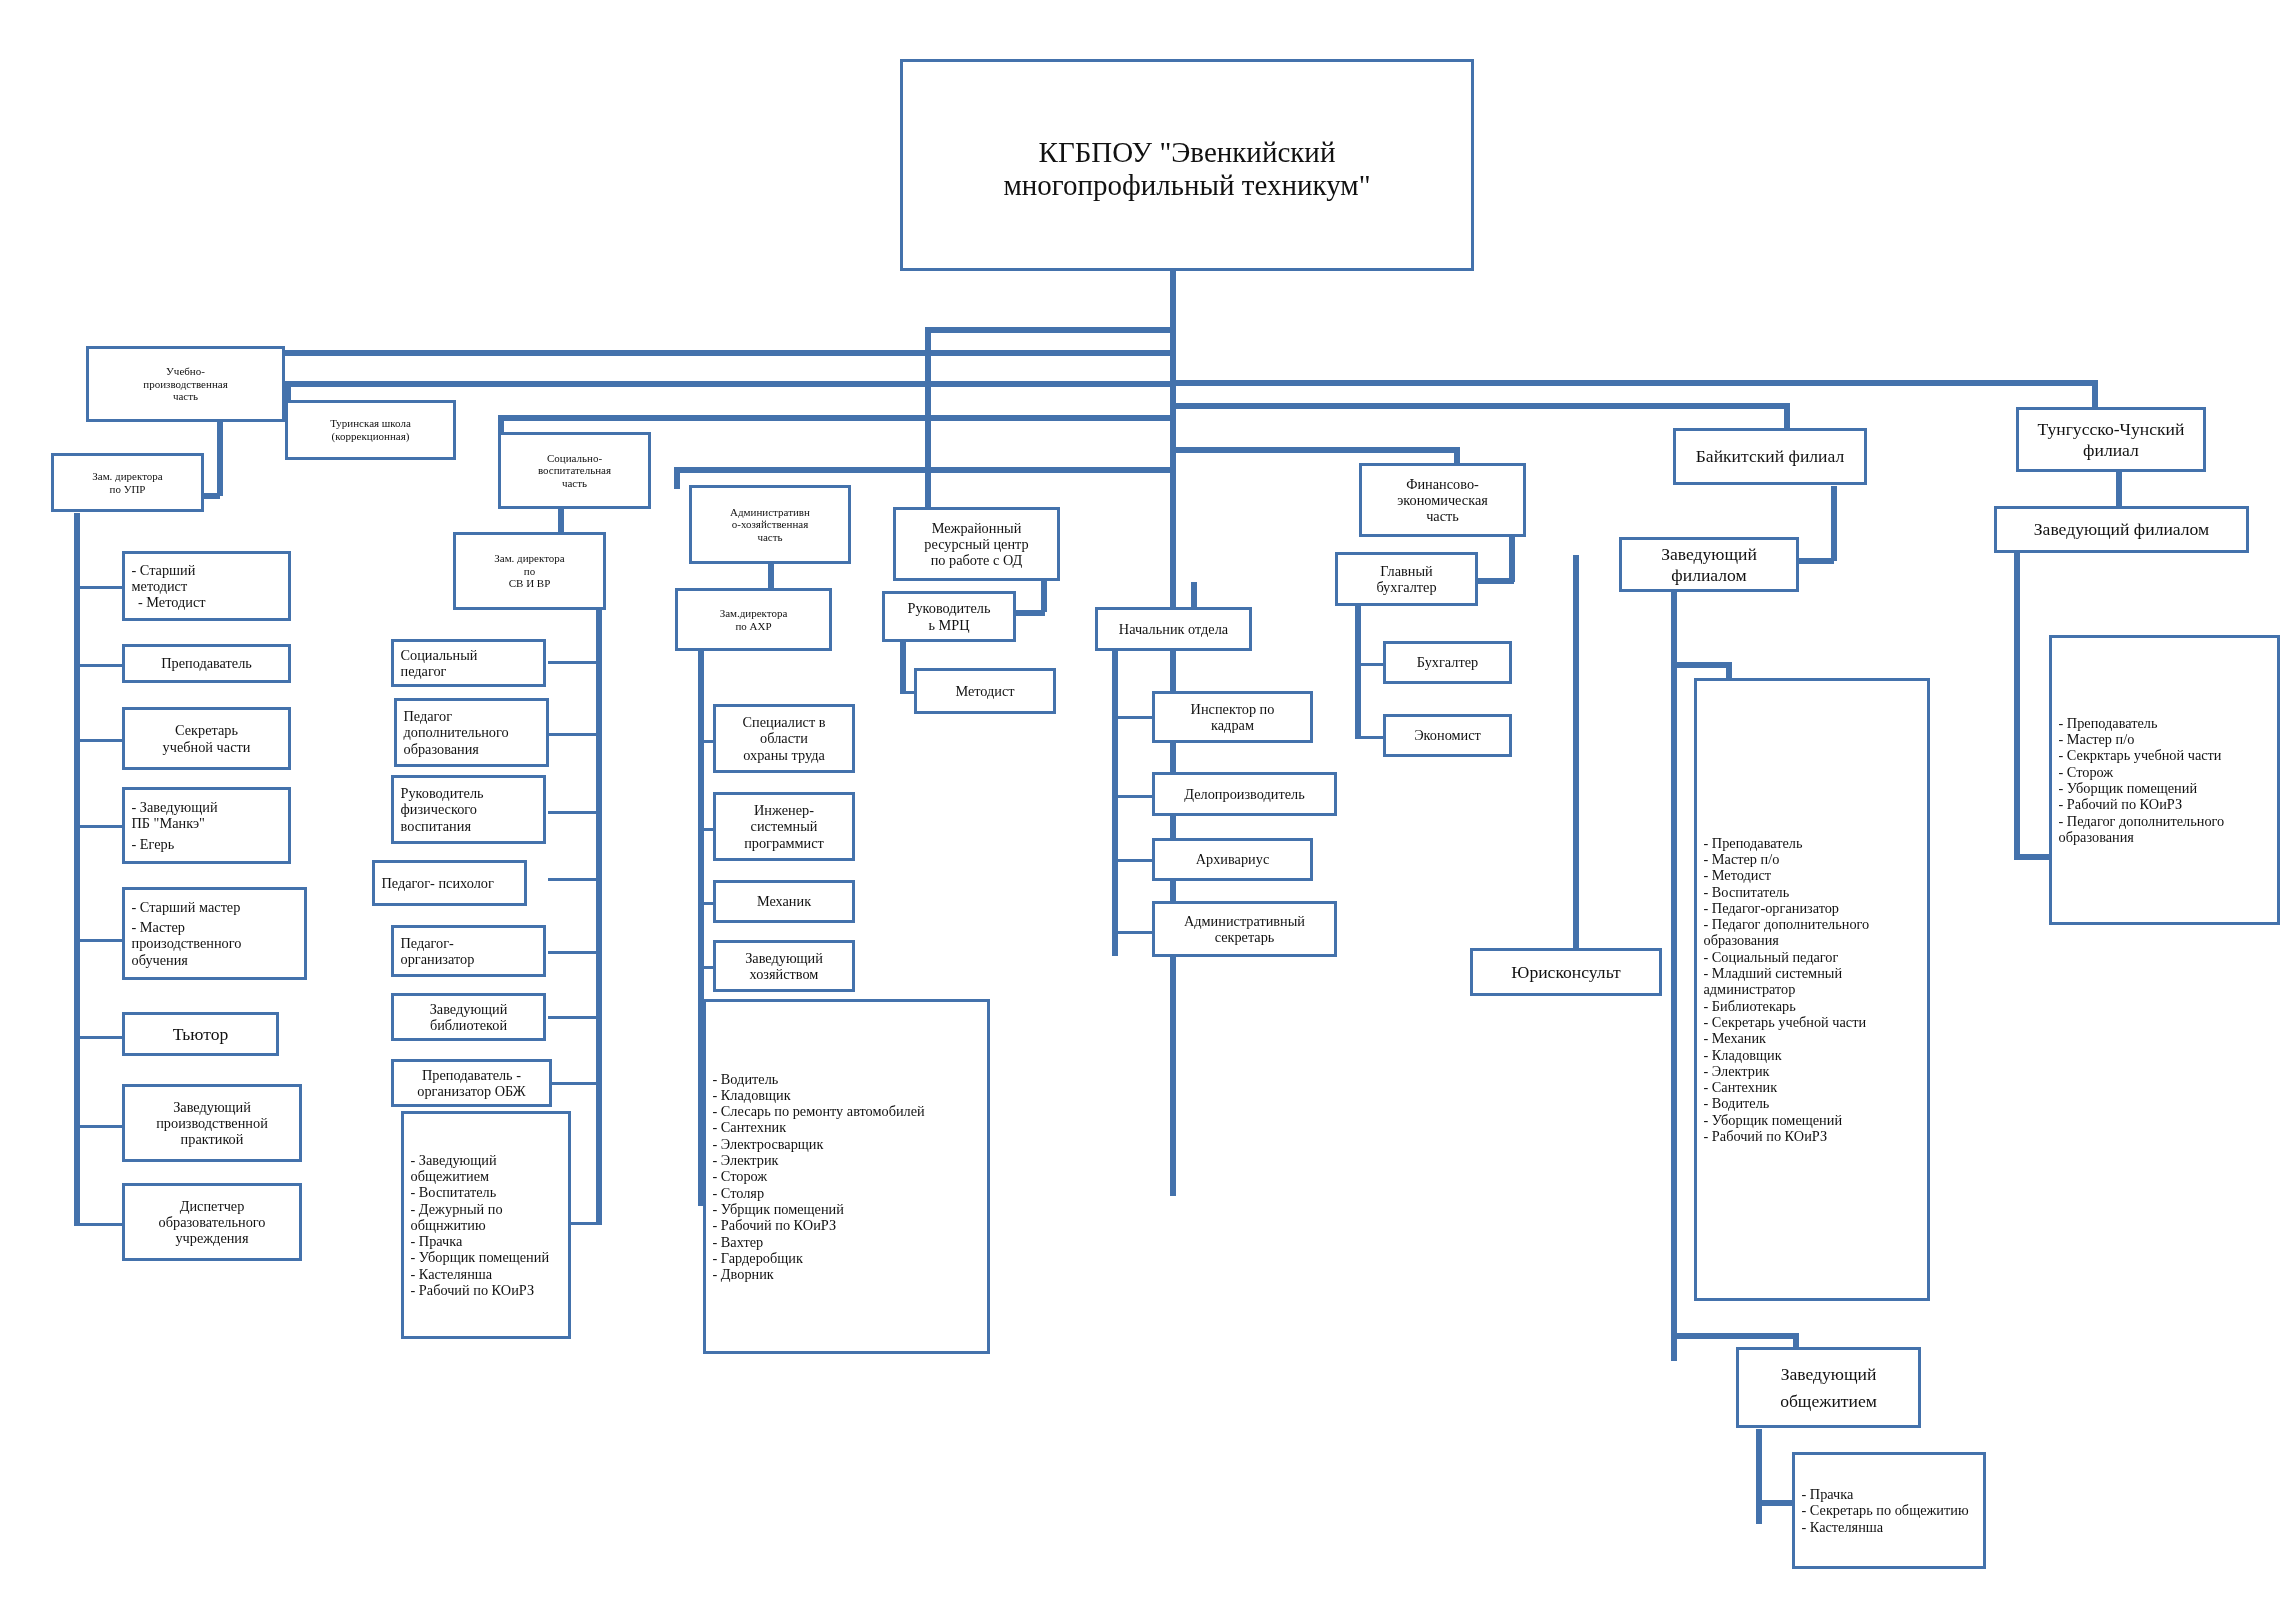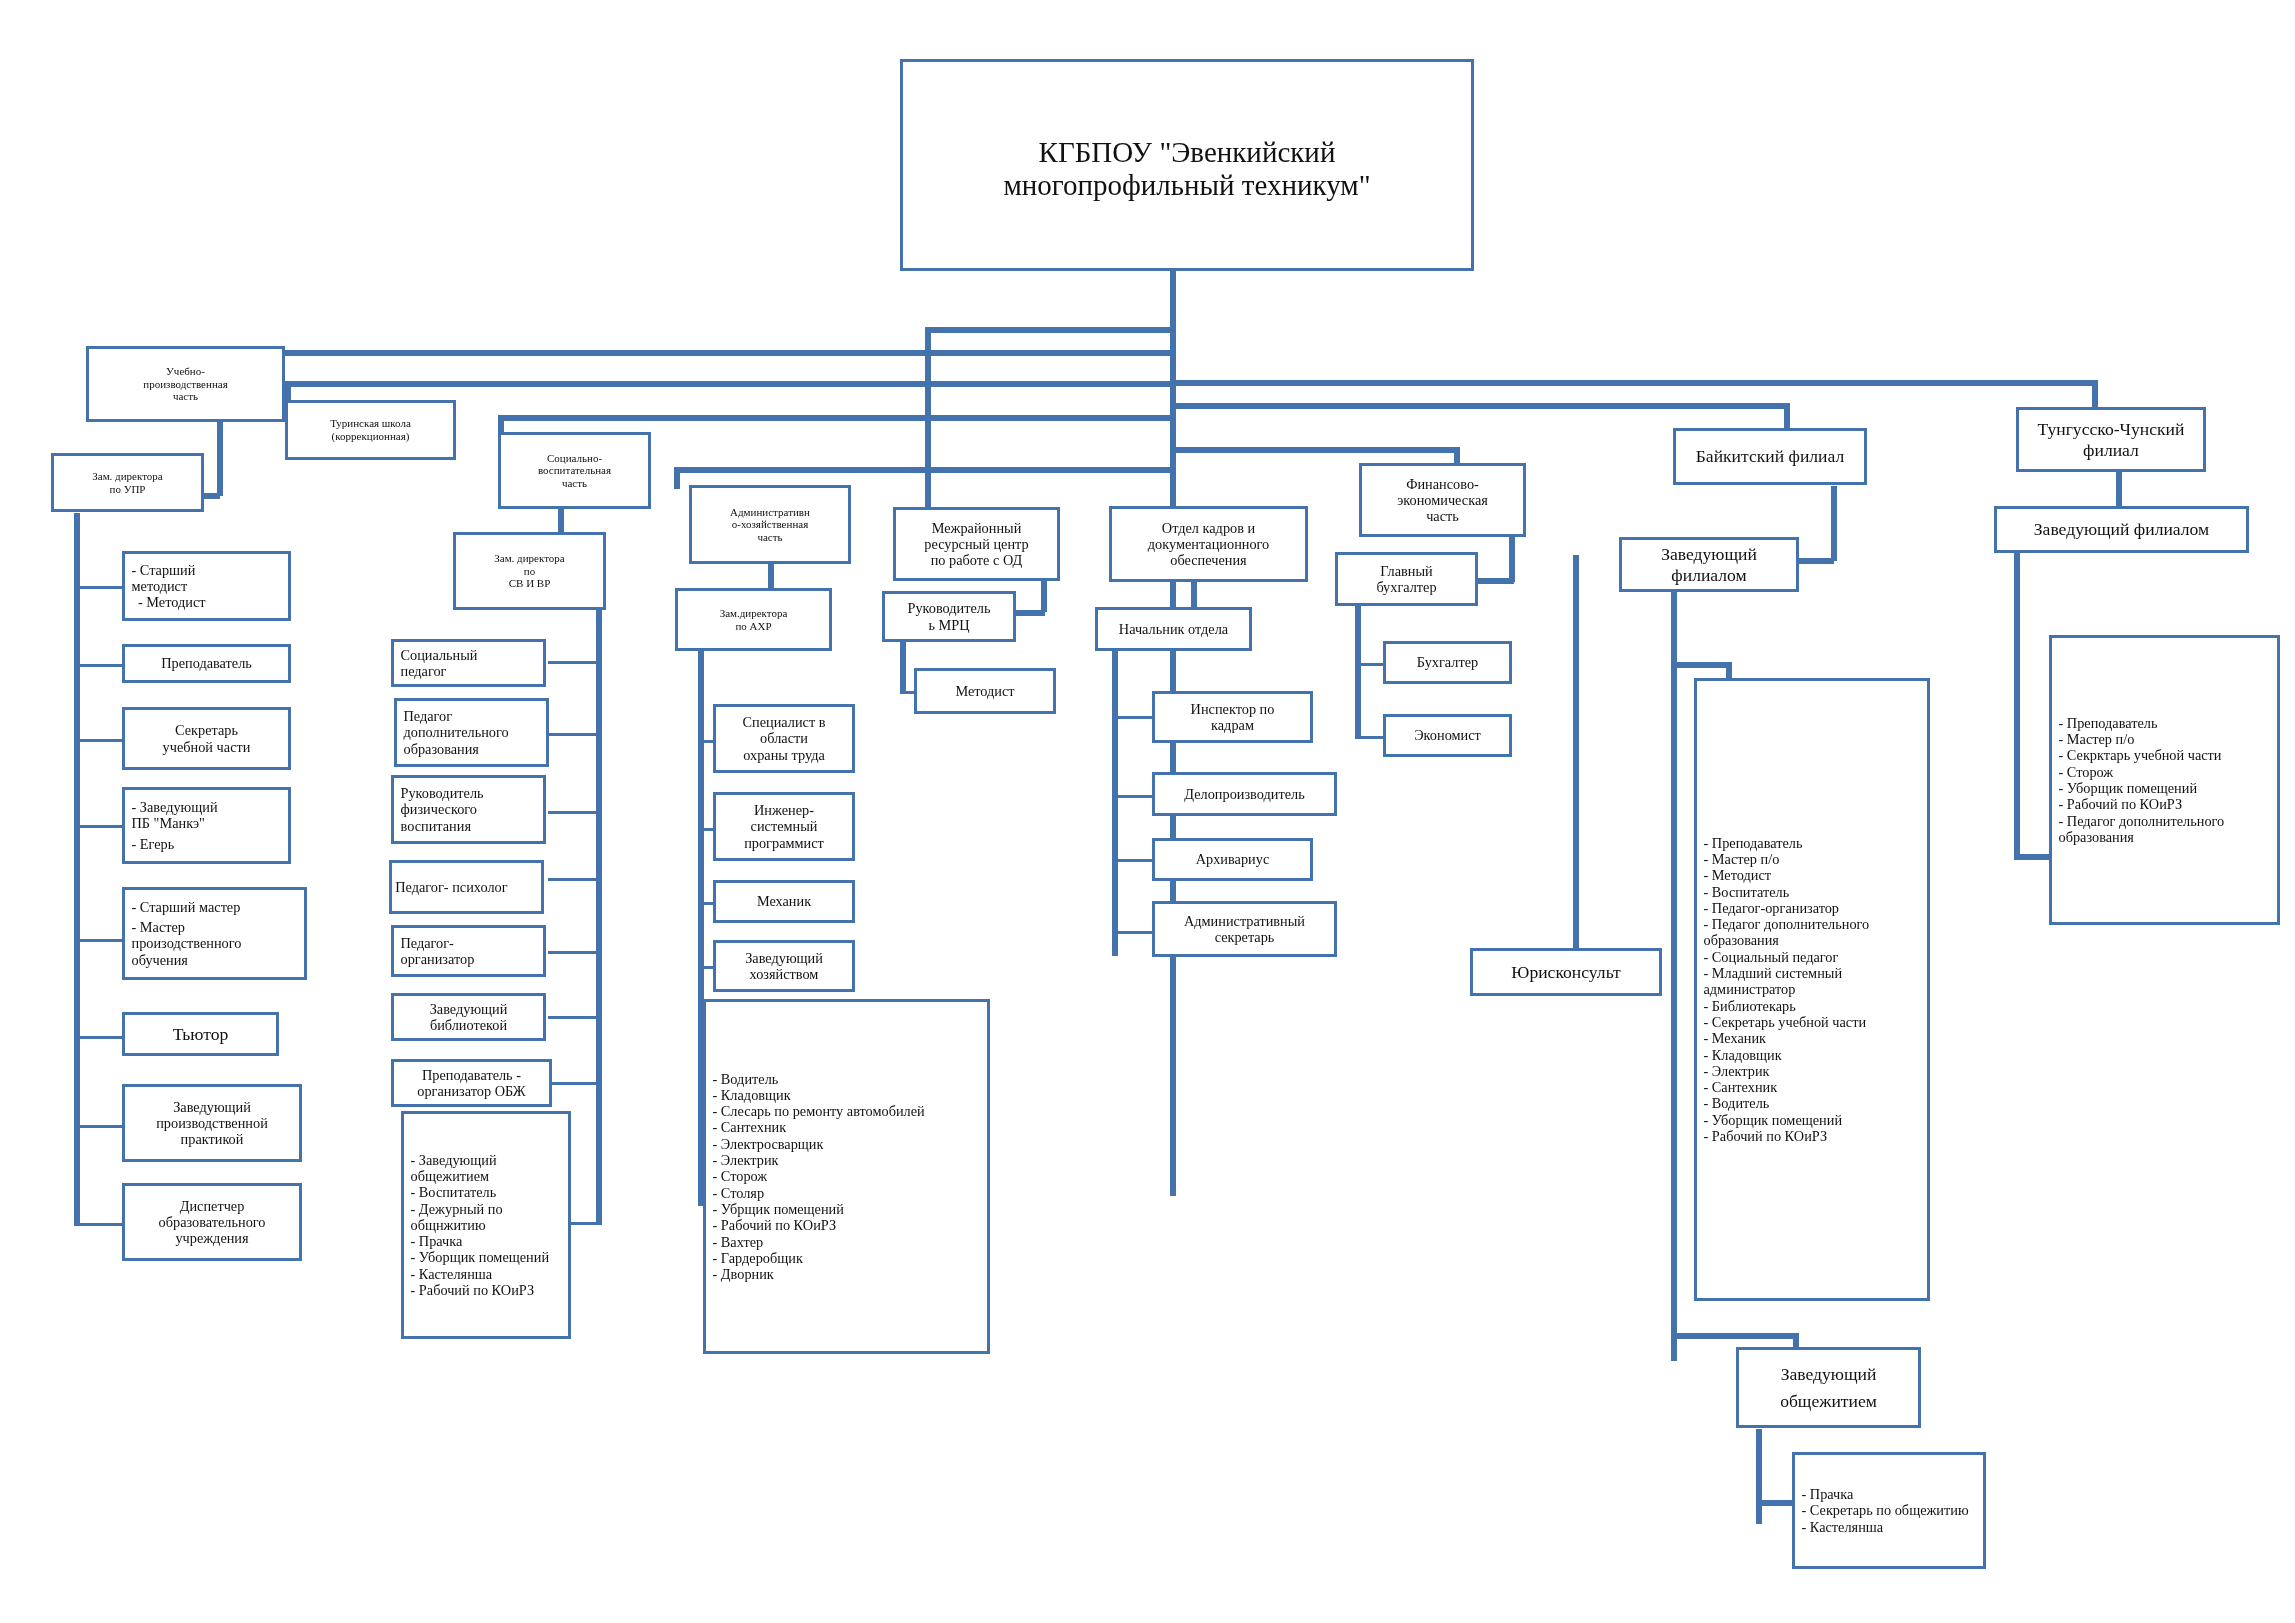--- a/index.html
+++ b/index.html
@@ -172,21 +172,21 @@
   </div>
 
   <div class="h" style="left:548px;top:811px;width:52px;"></div>
   <div class="box left" style="left:391px;top:775px;width:155px;height:69px;">
     <span class="ln fs-xs">Руководитель</span>
     <span class="ln fs-xs">физического</span>
     <span class="ln fs-xs">воспитания</span>
   </div>
 
   <div class="h" style="left:548px;top:878px;width:52px;"></div>
-  <div class="box left" style="left:389px;top:860px;width:155px;height:54px;align-items:center;">
+  <div class="box left" style="left:372px;top:860px;width:155px;height:46px;">
     <span class="ln fs-xs">Педагог- психолог</span>
   </div>
 
   <div class="h" style="left:548px;top:951px;width:52px;"></div>
   <div class="box left" style="left:391px;top:925px;width:155px;height:52px;">
     <span class="ln fs-xs">Педагог-</span>
     <span class="ln fs-xs">организатор</span>
   </div>
 
   <div class="h" style="left:548px;top:1016px;width:52px;"></div>
@@ -280,25 +280,20 @@
     <span class="ln fs-xs">Руководитель</span>
     <span class="ln fs-xs">ь МРЦ</span>
   </div>
   <div class="v thick" style="left:900px;top:642px;height:52px;"></div>
   <div class="h" style="left:900px;top:691px;width:40px;"></div>
 
   <div class="box center" style="left:914px;top:668px;width:142px;height:46px;">
     <span class="ln fs-xs">Методист</span>
   </div>
 
-  <div class="box center" style="left:1109px;top:506px;width:199px;height:76px;">
-    <span class="ln fs-xs">Отдел кадров и</span>
-    <span class="ln fs-xs">документационного</span>
-    <span class="ln fs-xs">обеспечения</span>
-  </div>
   <div class="v thick" style="left:1191px;top:582px;height:42px;"></div>
   <div class="h thick" style="left:1157px;top:621px;width:38px;"></div>
 
   <div class="box center" style="left:1095px;top:607px;width:157px;height:44px;">
     <span class="ln fs-xs">Начальник отдела</span>
   </div>
   <div class="v thick" style="left:1112px;top:651px;height:305px;"></div>
 
   <div class="h" style="left:1112px;top:716px;width:54px;"></div>
   <div class="box center" style="left:1152px;top:691px;width:161px;height:52px;">

